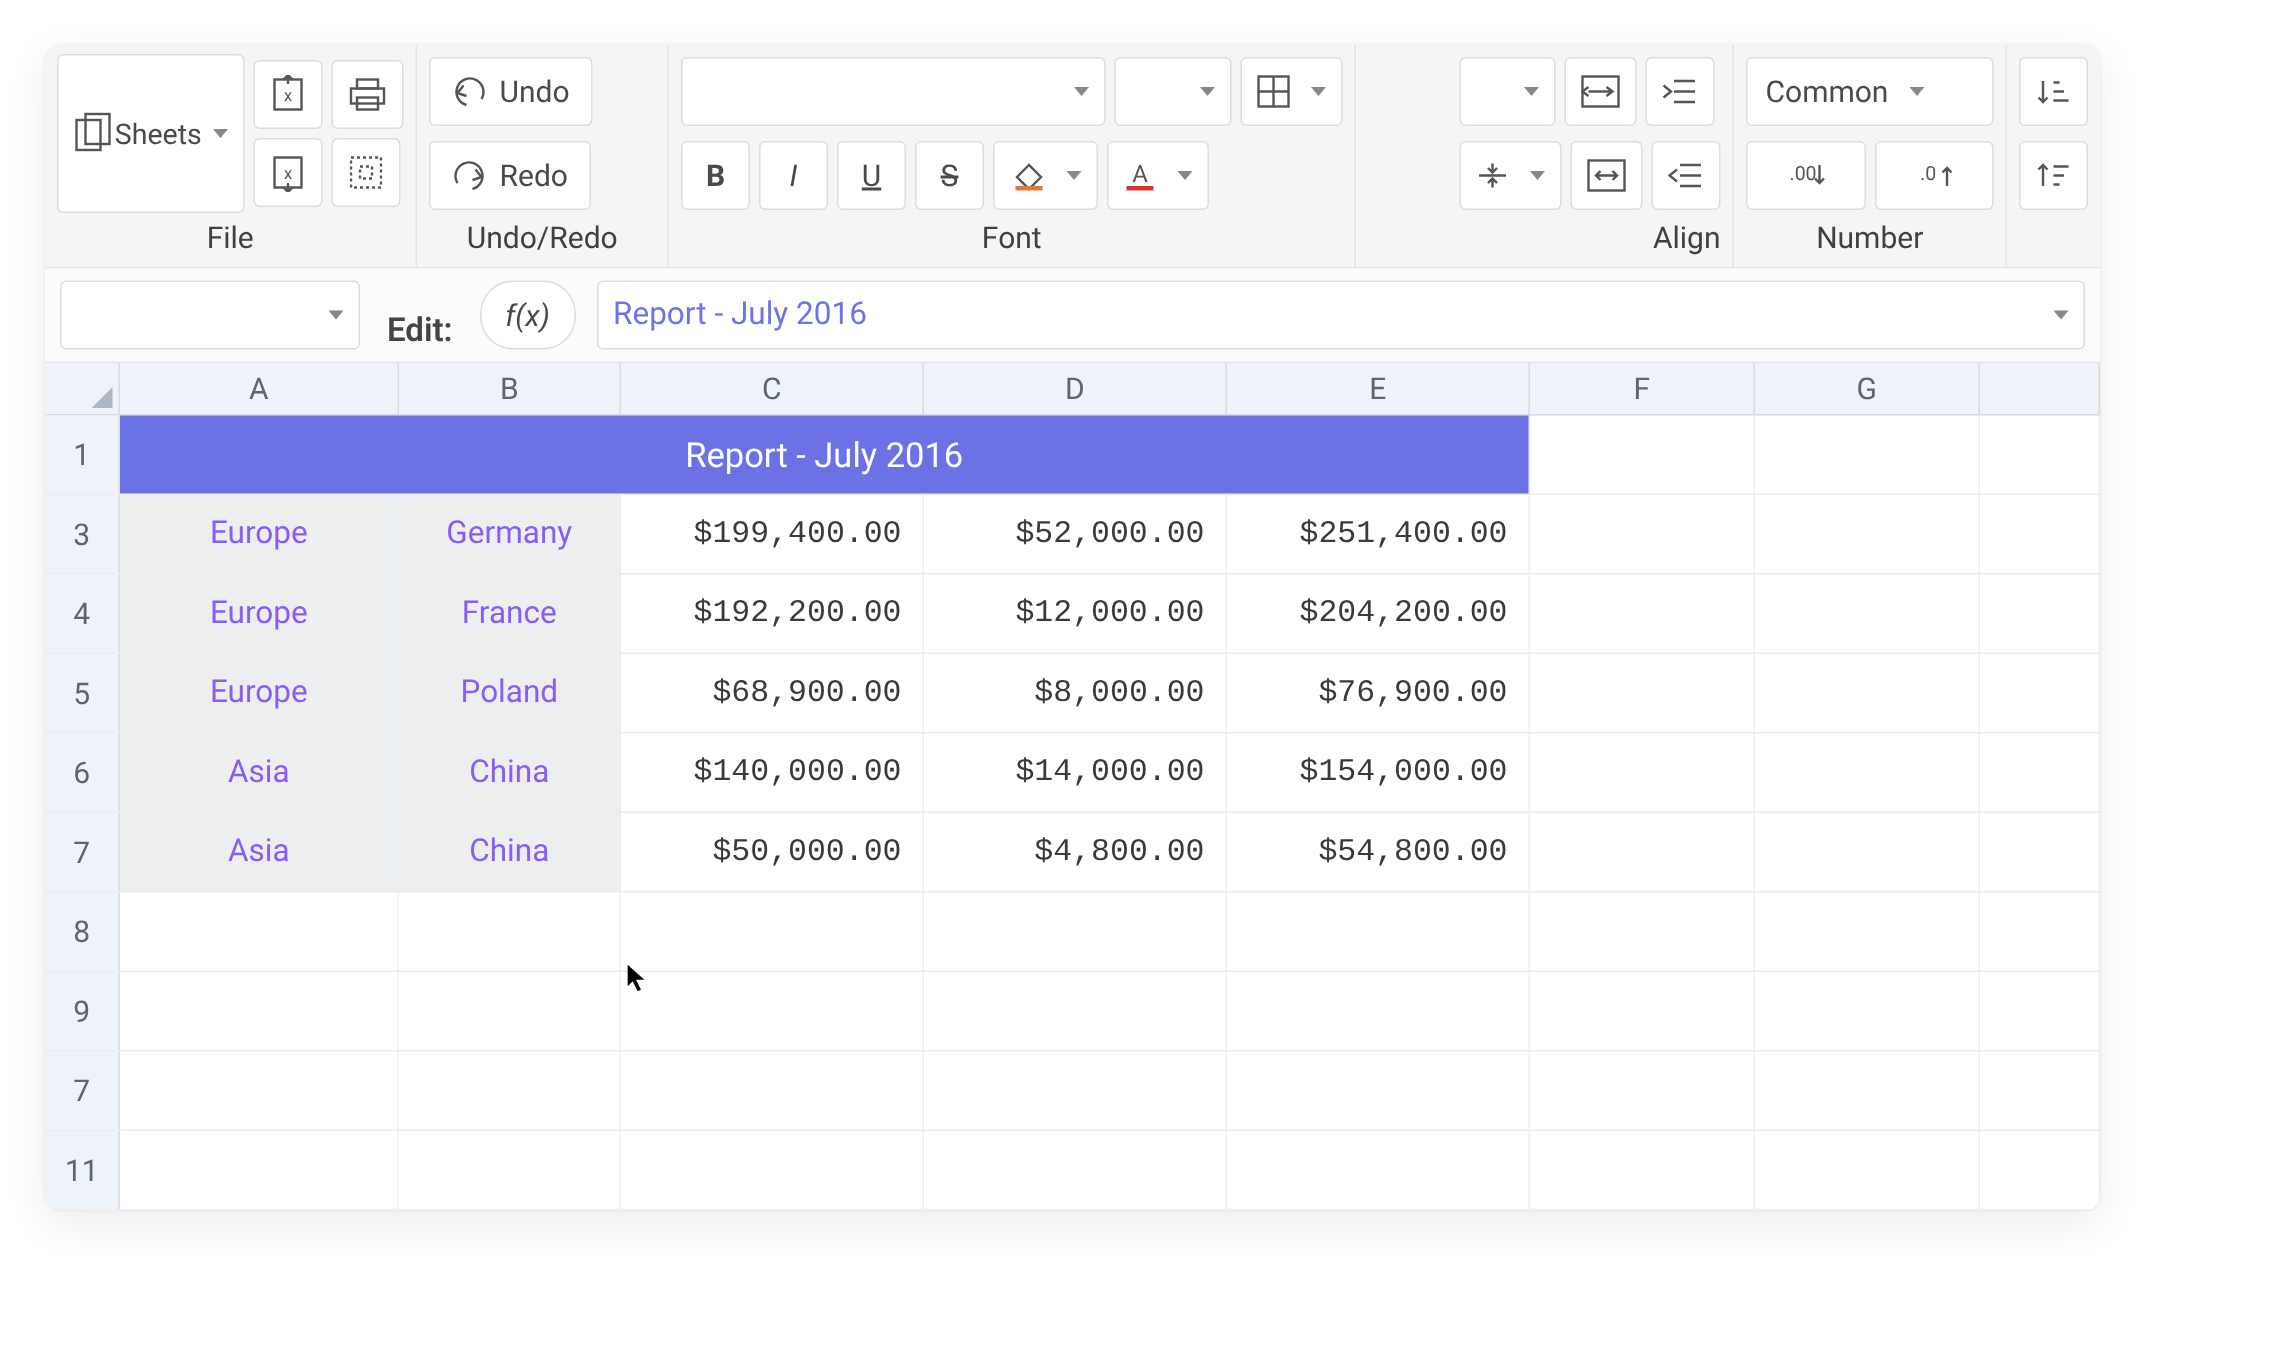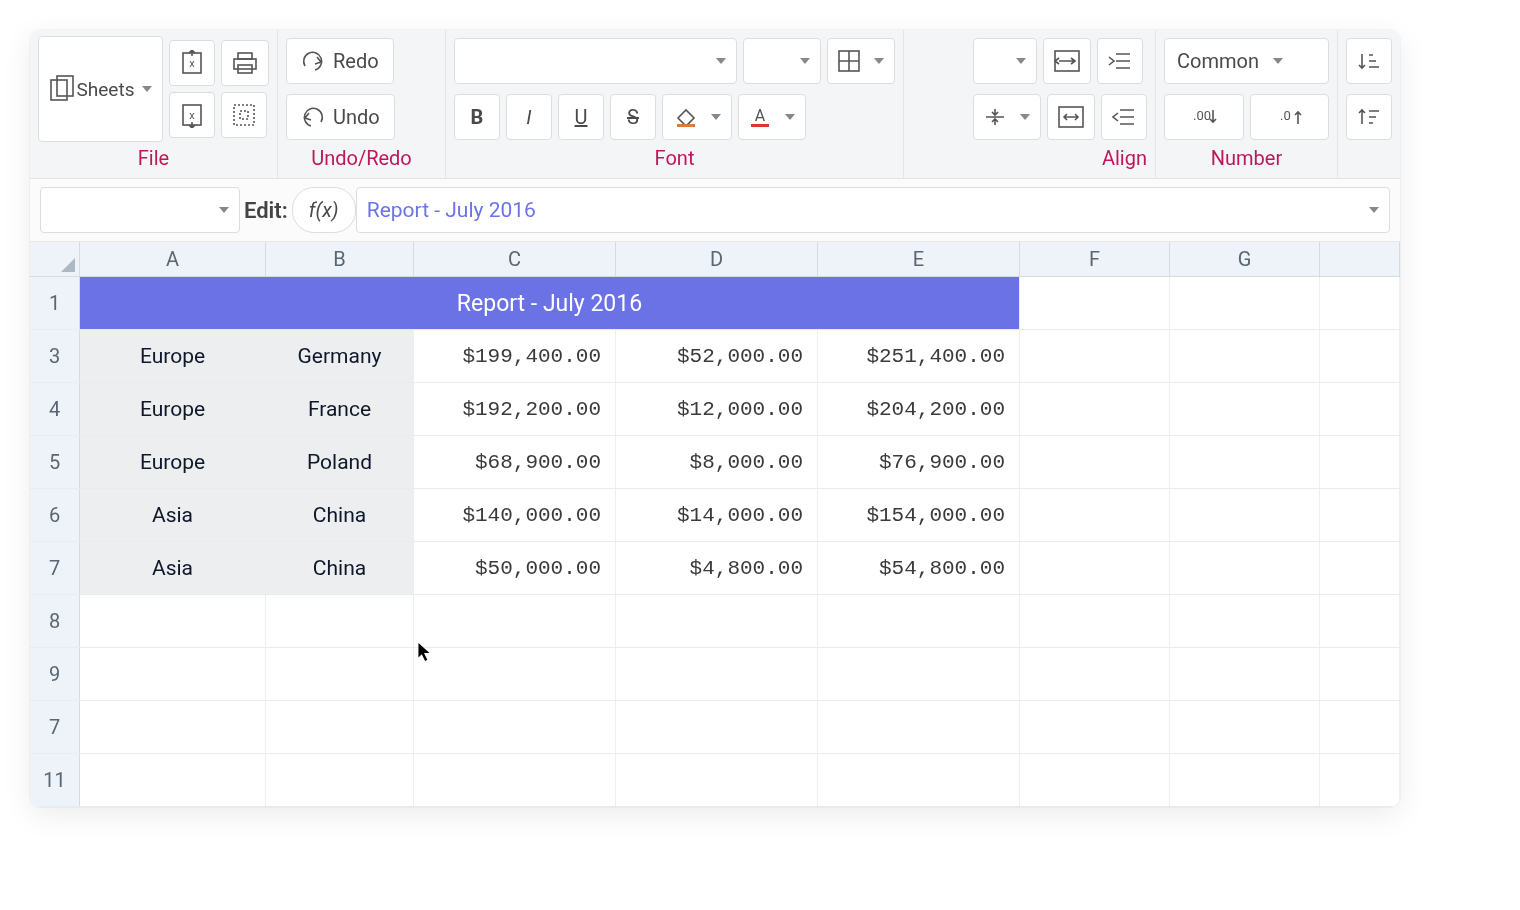--- a/index.html
+++ b/index.html
@@ -24,21 +24,21 @@
   .ribbon-group:nth-child(1){ width:248px; }
   .ribbon-group:nth-child(2){ width:168px; }
   .ribbon-group:nth-child(3){ width:458px; }
   .ribbon-group:nth-child(4){ width:252px;align-items:flex-end; }
   .ribbon-group:nth-child(5){ width:182px; }
   .ribbon-group:nth-child(6){ flex:1; border-right:none;}
   .ribbon-rows { display:flex; flex-direction:column; gap:6px; flex:1; }
   .ribbon-row { display:flex; gap:6px; align-items:center; height:50px; }
   .ribbon-row.onerow { height:106px; align-items:center; }
   .ribbon-label {
-    text-align:center; font-size:20px; color:#be185d; padding:4px 0 6px 0;
+    text-align:center; font-size:20px; color:#404040; padding:4px 0 6px 0;
   }
   .btn {
     background:#fff; border:1px solid #ddd; border-radius:4px;
     display:flex; align-items:center; justify-content:center;
     height:46px; padding:0 10px; cursor:pointer; min-width:46px;
     font-size:20px; color:#4a4a4a; gap:8px; position:relative;
   }
   .btn-big { height:100%; flex-direction:row; min-width:80px; font-size:19px; padding:6px 10px; gap:2px;}
   .btn-wide { min-width:106px; justify-content:flex-start; padding:0 14px;}
   .dd::after{
@@ -52,21 +52,21 @@
   .sel::after{
     content:""; position:absolute; right:10px;
     border-left:5px solid transparent; border-right:5px solid transparent;
     border-top:6px solid #888;
   }
   svg { display:block; }
   .ico-stroke { stroke:#555; stroke-width:1.6; fill:none; }
 
   
   .formula-bar {
-    display:flex; align-items:center; padding:8px 10px;
+    display:flex; align-items:flex-end; gap:14px; padding:8px 10px;
     border-bottom:1px solid #e6e8ea; background:#fbfbfc;
   }
   .namebox { width:200px; }
   .edit-label { font-size:22px; font-weight:600; color:#444; padding:0 4px; }
   .fx-btn { min-width:64px; font-style:italic; font-size:20px;border-radius:22px;}
   .formula-input {
     flex:1; color:#6c74e8; font-size:21px;
   }
 
   
@@ -90,21 +90,21 @@
   .row { display:flex; height:53px; border-bottom:1px solid #e8ecef;}
   .rh {
     width:50px; display:flex; align-items:center; justify-content:center;
     background:#eef3f9; border-right:1px solid #d7dbe0; font-size:20px; color:#5b6672;
     cursor:pointer;
   }
   .cell {
     border-right:1px solid #eceff2; display:flex; align-items:center;
     font-size:21px; color:#3a3a3a; padding:0 14px;
   }
-  .shaded { background:#eceeef; color:#0f172a; justify-content:center;}
+  .shaded { background:#eceeef; color:#8b5cf6; justify-content:center;}
   .num { justify-content:flex-end;font-family:Liberation Mono, monospace; }
   .title-row .merged {
     background:#6b72e6; color:#fff; justify-content:center; font-size:23px;
     border-right:1px solid #eceff2;
   }
   
   .cursor {
     position:absolute; width:14px; height:20px; left:387px; top:400px;
   }
   .cursor svg{width:14px;height:20px;}
@@ -173,34 +173,34 @@
       </div>
       <div class="ribbon-label">File</div>
     </div>
 
     <div class="ribbon-group">
       <div class="ribbon-rows">
         <div class="ribbon-row">
           <div class="btn btn-wide">
             <span>
               <svg width="24" height="22">
+                  <path d="M20 16 a9 9 0 1 0 -10 4 M4 12 l4 -5 M4 12 l6 2" class="ico-stroke"></path>
+                </svg>
+            </span>
+            <span>Undo</span>
+          </div>
+        </div>
+        <div class="ribbon-row">
+          <div class="btn btn-wide">
+            <span>
+              <svg width="24" height="22">
                   <path d="M4 16 a9 9 0 1 1 10 4 M20 12 l-4 -5 M20 12 l-6 2" class="ico-stroke"></path>
                 </svg>
             </span>
             <span>Redo</span>
-          </div>
-        </div>
-        <div class="ribbon-row">
-          <div class="btn btn-wide">
-            <span>
-              <svg width="24" height="22">
-                  <path d="M20 16 a9 9 0 1 0 -10 4 M4 12 l4 -5 M4 12 l6 2" class="ico-stroke"></path>
-                </svg>
-            </span>
-            <span>Undo</span>
           </div>
         </div>
       </div>
       <div class="ribbon-label">Undo/Redo</div>
     </div>
 
     <div class="ribbon-group">
       <div class="ribbon-rows">
         <div class="ribbon-row">
           <div class="sel" style="flex:1"></div>

